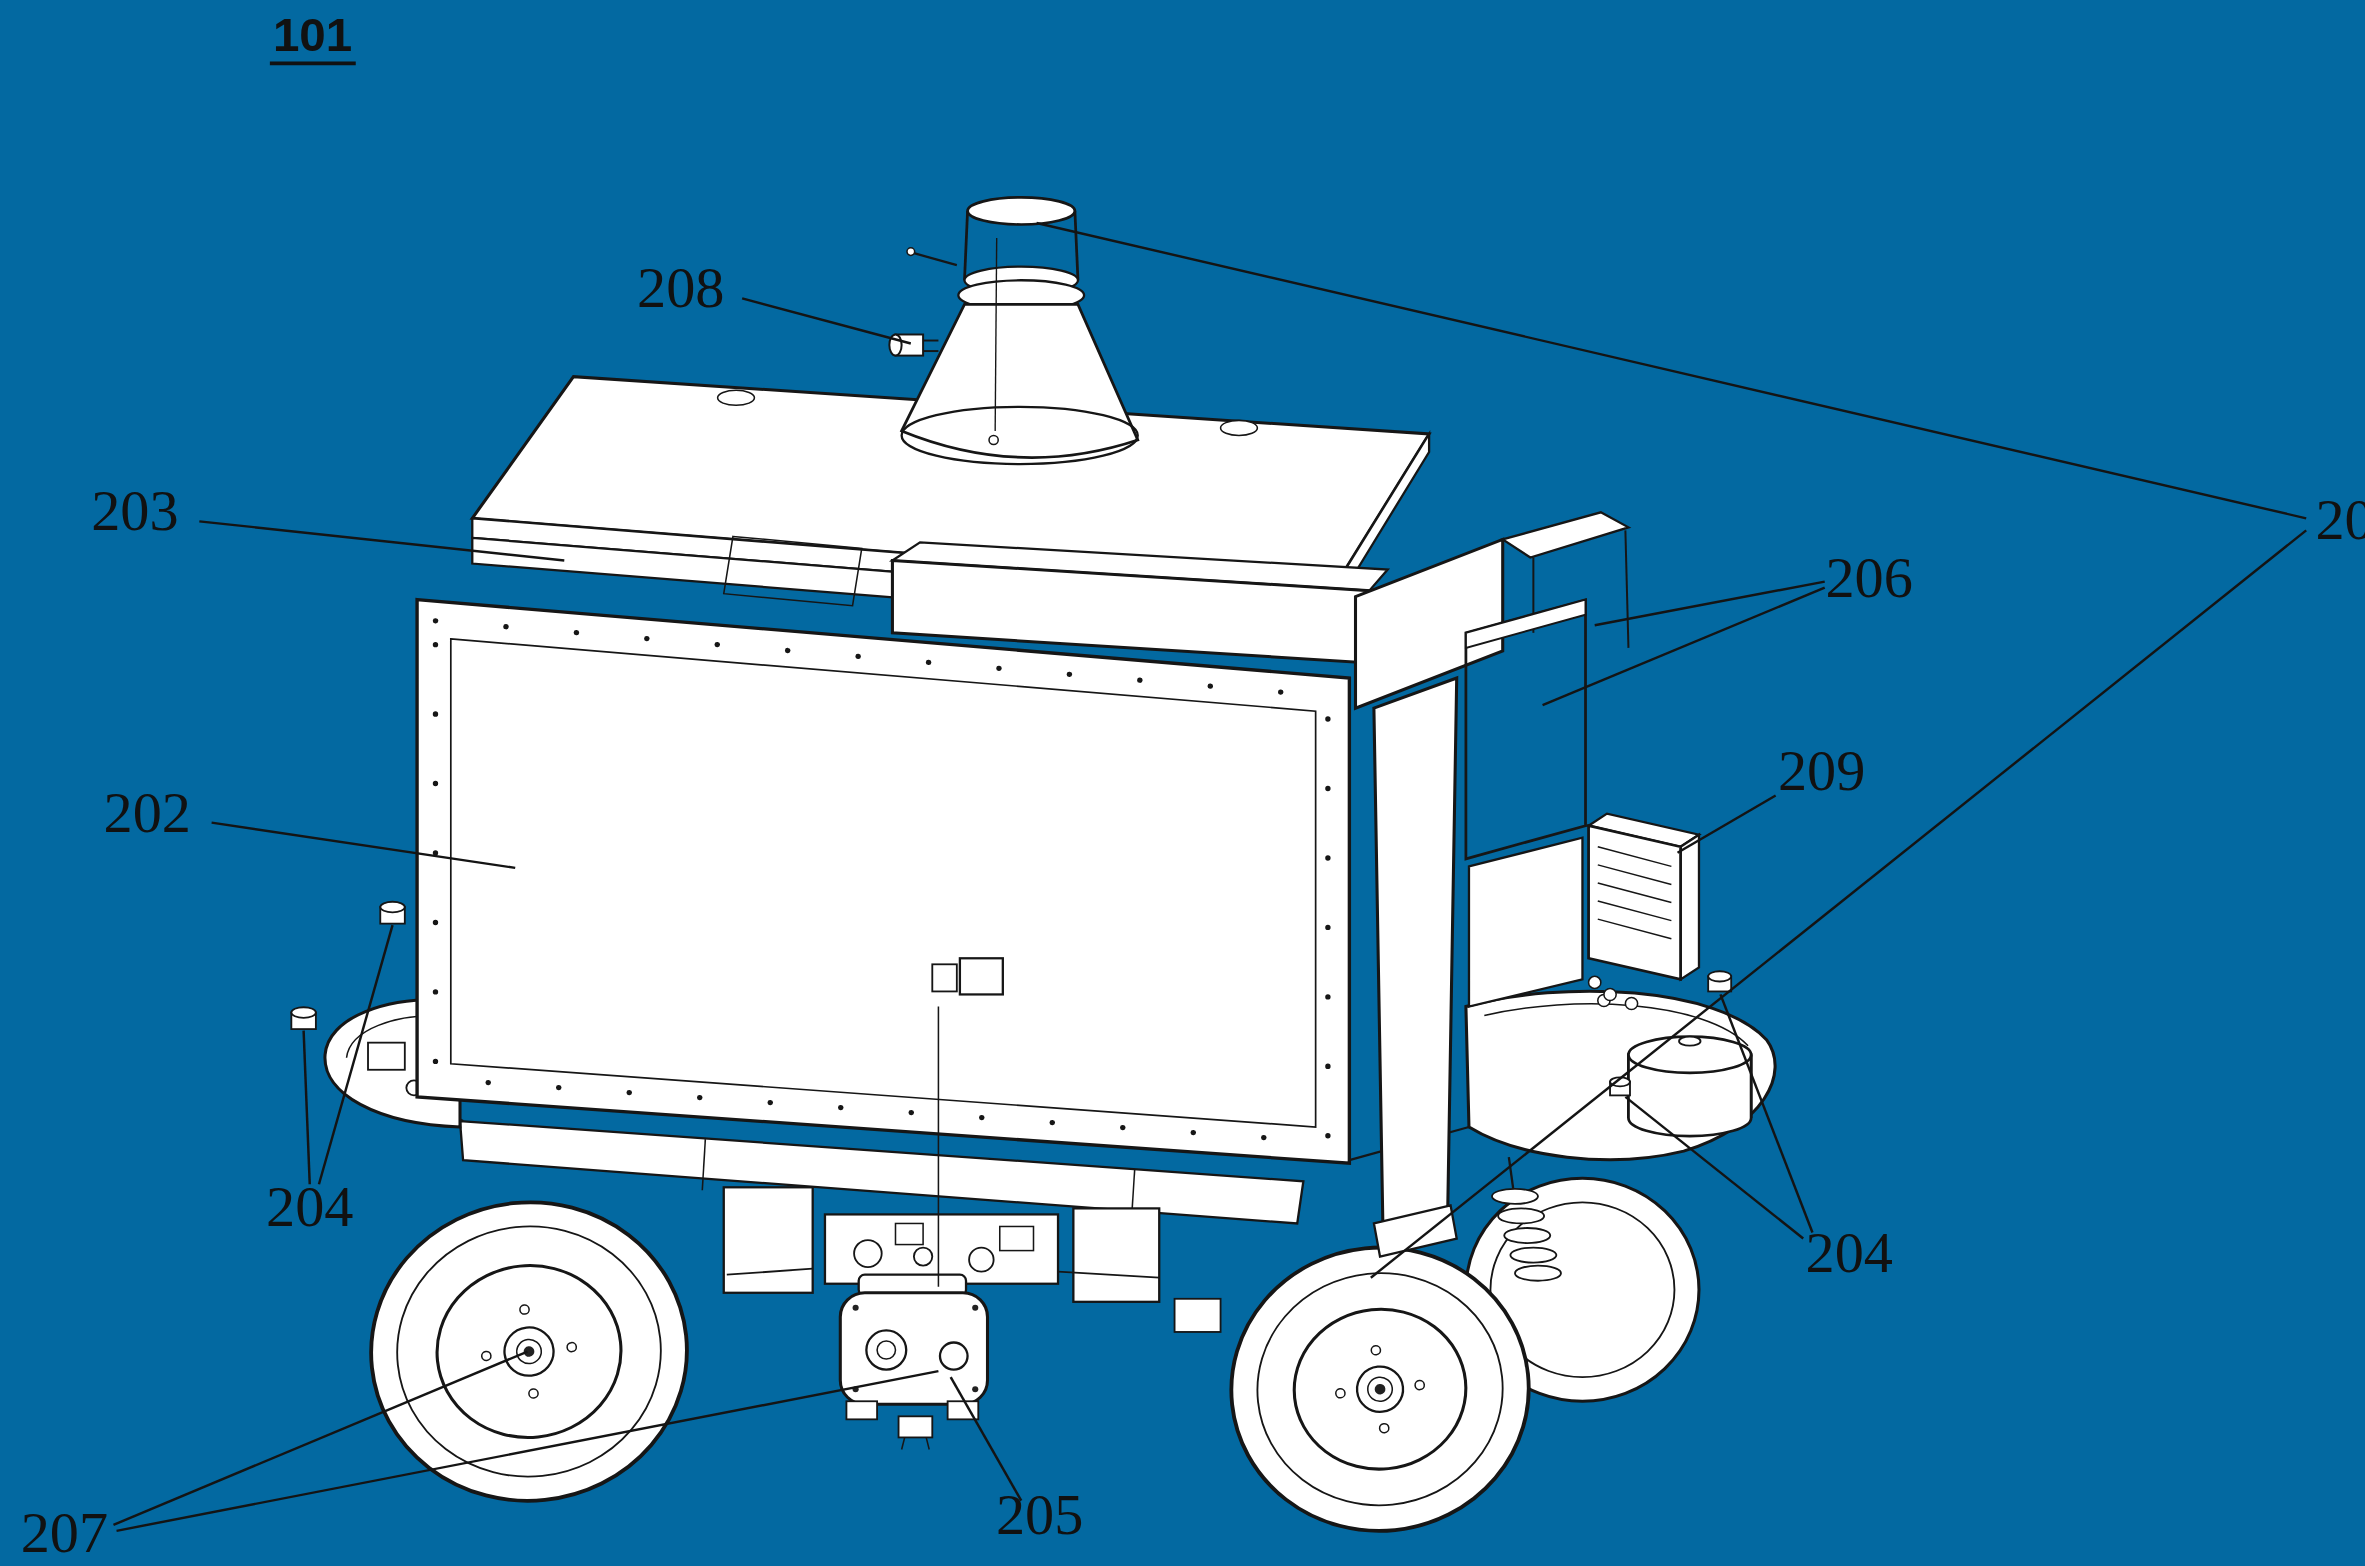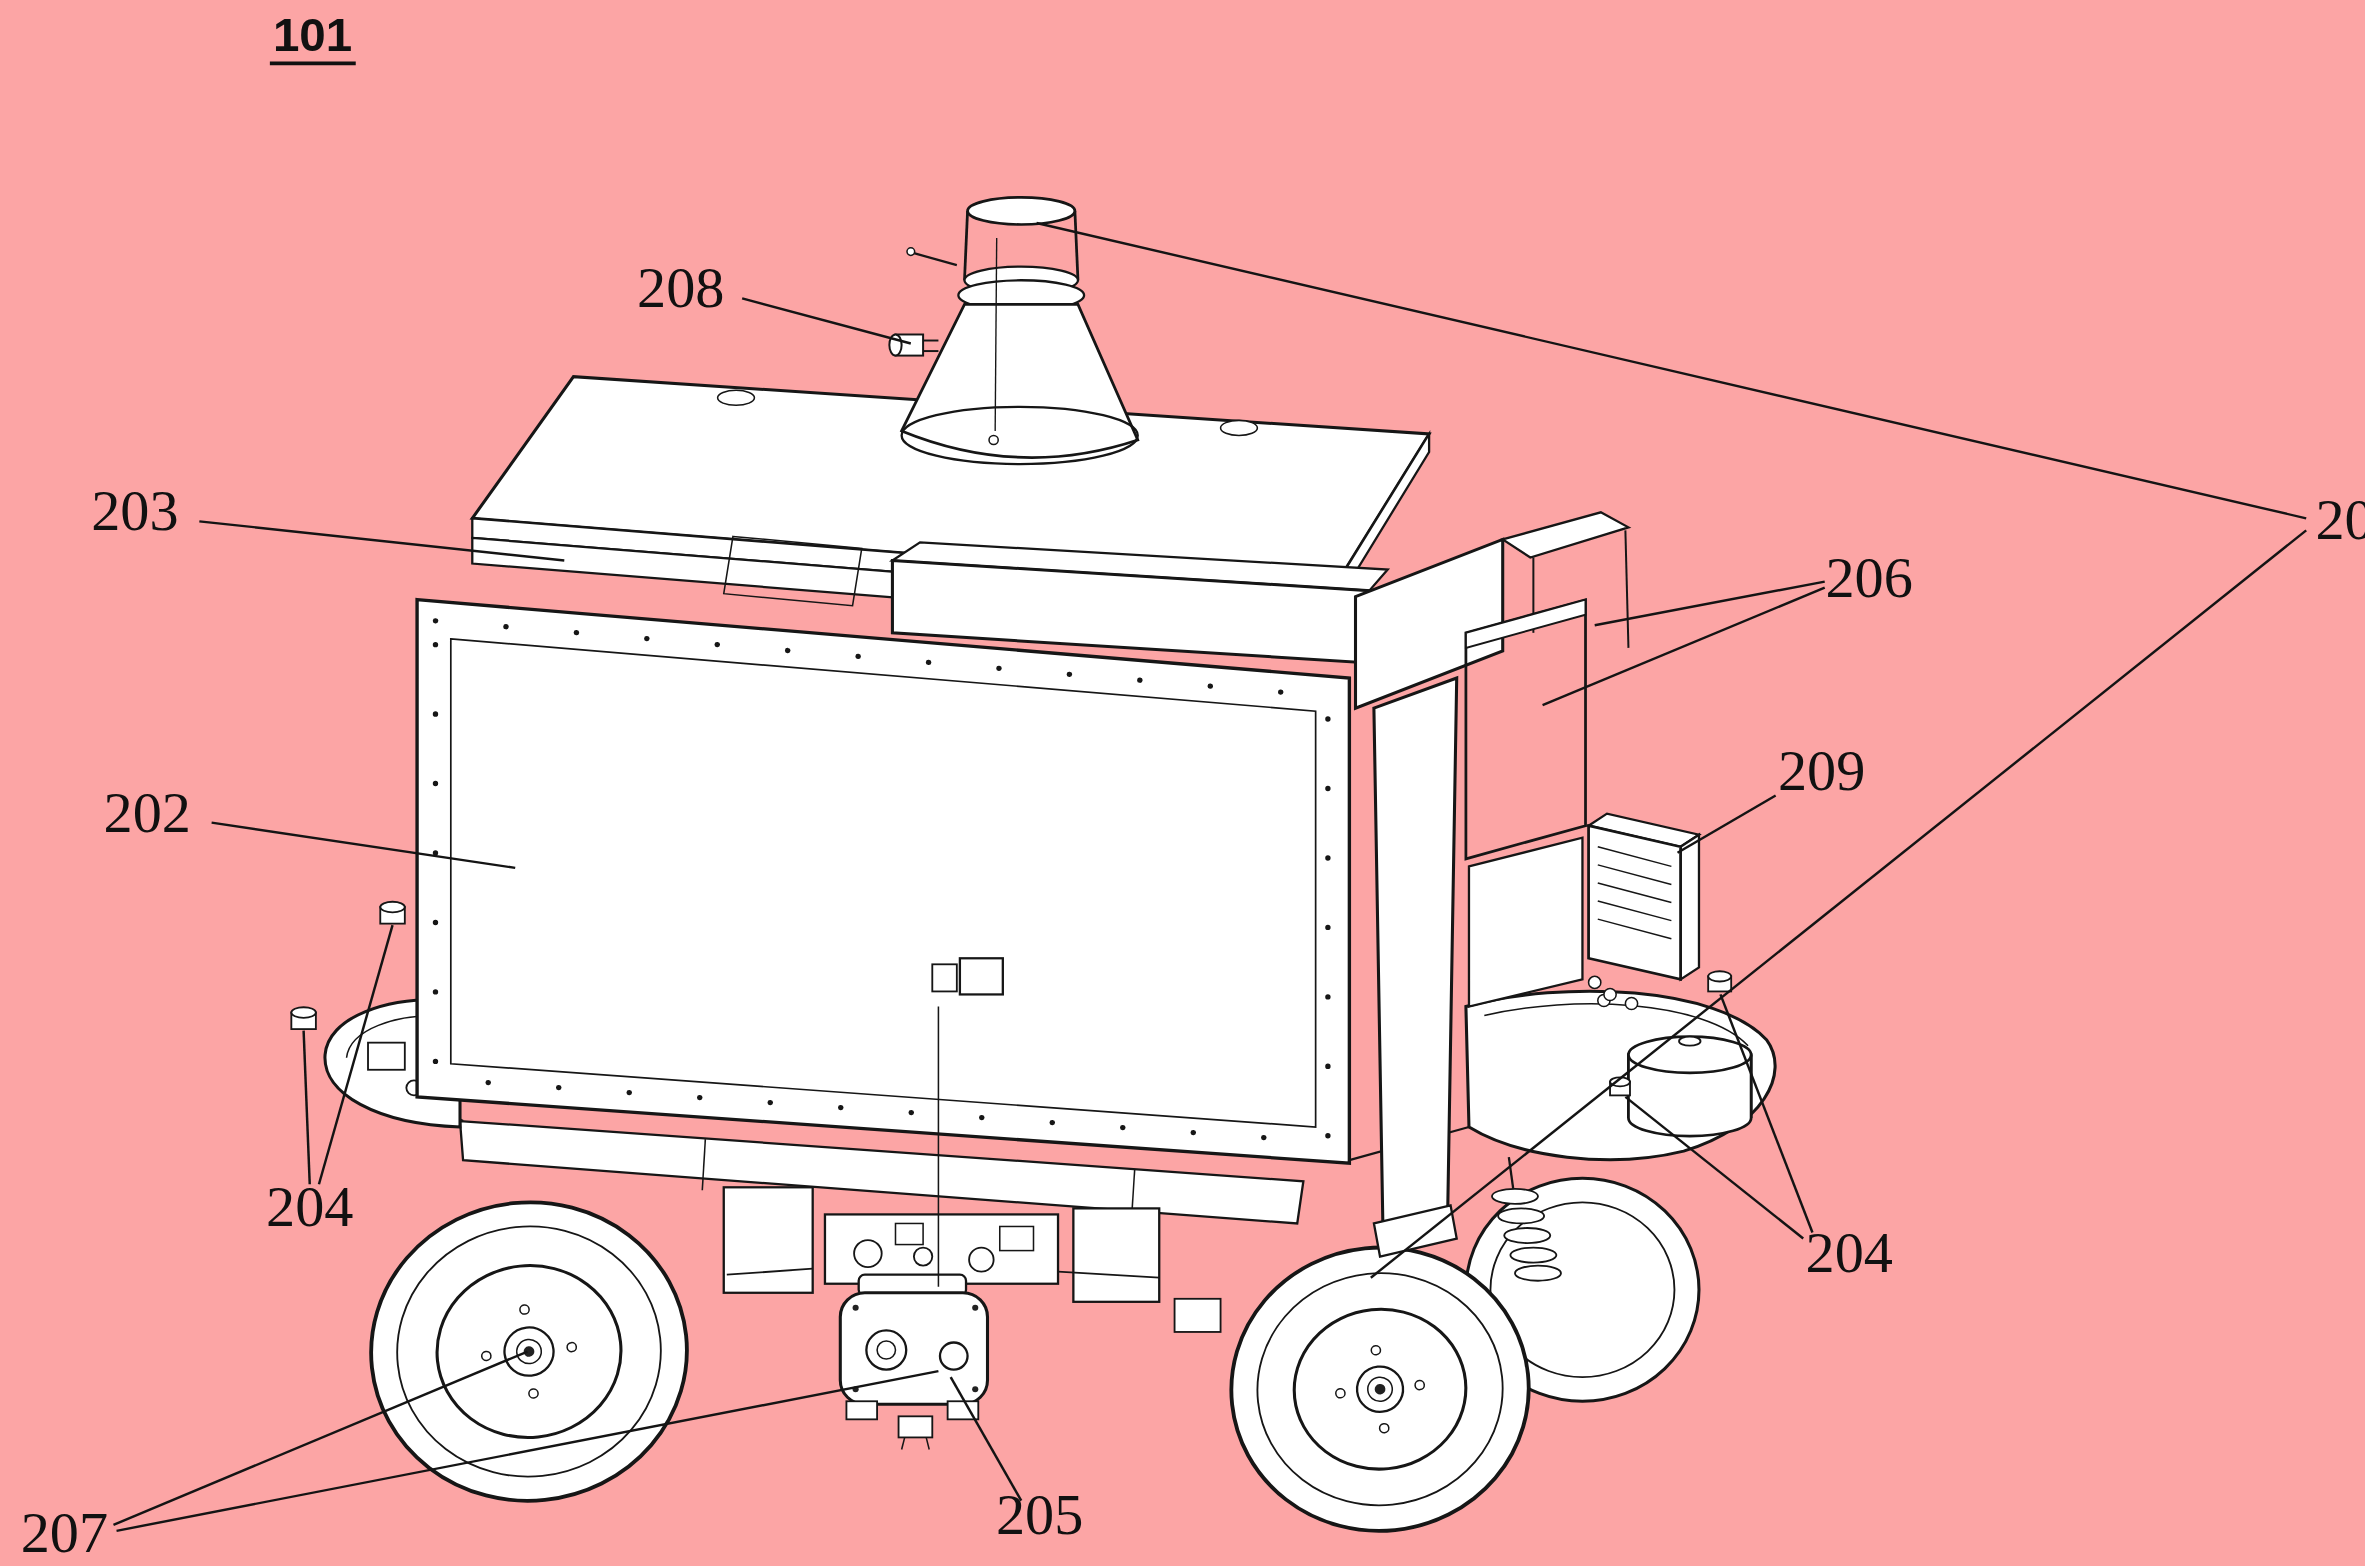--- a/index.html
+++ b/index.html
@@ -1,16 +1,16 @@
 <!DOCTYPE html>
 <html style="font-size:13px"><head>
 <meta charset="utf-8">
 <style>
   html,body{margin:0;padding:0;background:#ffffff;}
-  .canvas{position:relative;width:2366px;height:1567px;background:#fca5a5;overflow:hidden;}
+  .canvas{position:relative;width:2366px;height:1567px;background:#0369a1;overflow:hidden;}
   svg{display:block;}
   .part-label{font-family:"Liberation Serif", serif;font-size:38px;fill:#111;}
   .fig-label{font-family:"Liberation Sans", sans-serif;font-size:31px;font-weight:bold;fill:#111;}
   .ln{stroke:#161616;fill:none;}
   .wh{stroke:#161616;fill:#ffffff;}
   .thin{stroke-width:1;}
 </style>
 </head>
 <body>
 

